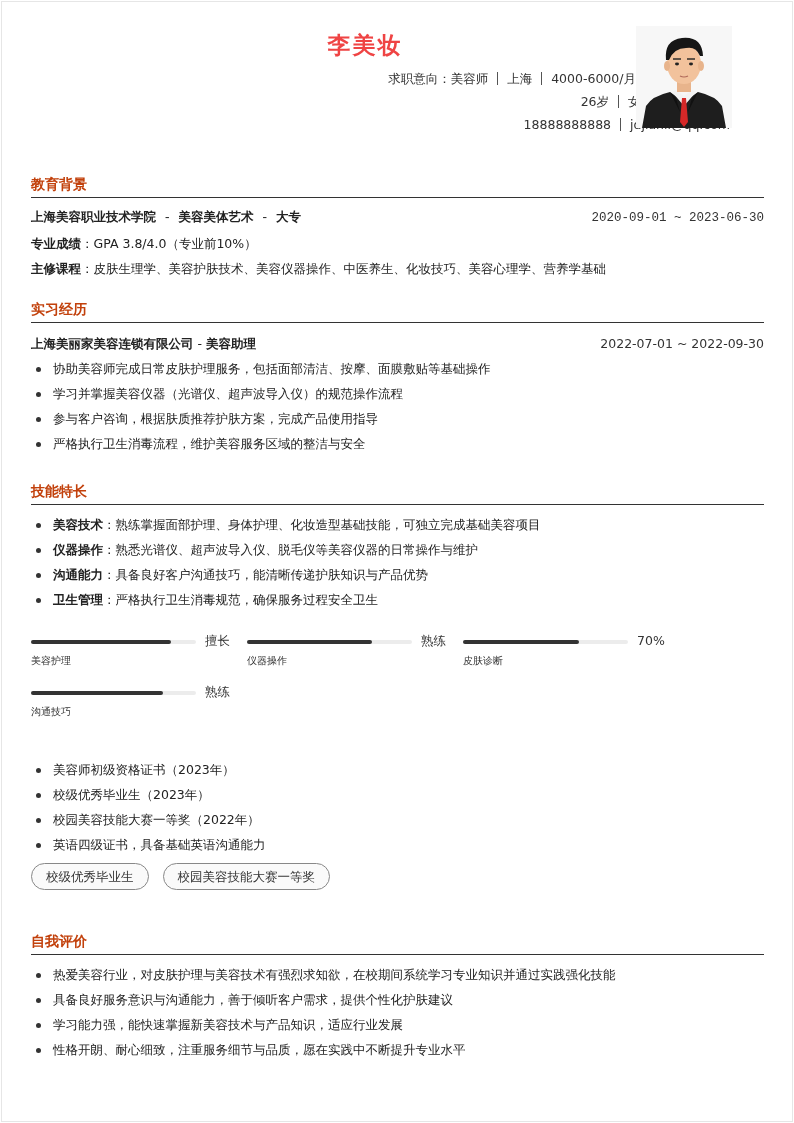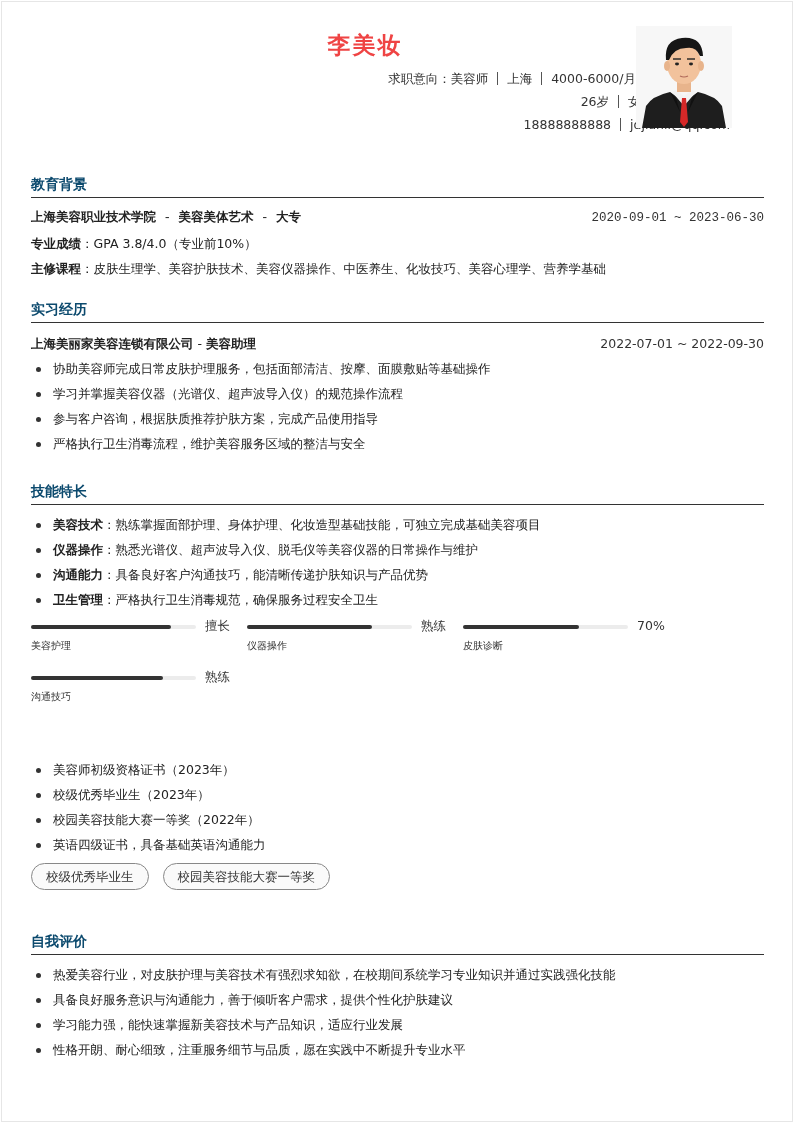--- a/index.html
+++ b/index.html
@@ -27,21 +27,21 @@
     }
     .info-line .sep { display: inline-block; width: 1px; height: 13px; background: #555; margin: 0 9px; vertical-align: -2px; }
     .l1 { top: 71px; } .l2 { top: 94px; } .l3 { top: 117px; padding-left: 32px; }
     .avatar {
       position: absolute; left: 636px; top: 26px; width: 96px; height: 102px;
       background: #f7f7f7; overflow: hidden;
     }
     
     .section { position: absolute; left: 31px; width: 733px; }
     .sec-title {
-      font-size: 14px; font-weight: bold; color: #0c4a6e; height: 24px; line-height: 20px;
+      font-size: 14px; font-weight: bold; color: #c2410c; height: 24px; line-height: 20px;
       border-bottom: 1.5px solid #333;
     }
     .row { position: relative; height: 25px; line-height: 25px; font-size: 12.5px; color: #222; white-space: nowrap; }
     .row b { font-weight: bold; }
     .row .right { position: absolute; right: 0; top: 0; color: #333; }
     .bullet { padding-left: 22px; position: relative; }
     .bullet::before {
       content: ""; position: absolute; left: 5px; top: 11px; width: 5px; height: 5px;
       border-radius: 50%; background: #333;
     }
@@ -141,21 +141,21 @@
   <div class="row bullet">
     <b>仪器操作</b><span>：</span><span>熟悉光谱仪、超声波导入仪、脱毛仪等美容仪器的日常操作与维护</span>
   </div>
   <div class="row bullet">
     <b>沟通能力</b><span>：</span><span>具备良好客户沟通技巧，能清晰传递护肤知识与产品优势</span>
   </div>
   <div class="row bullet">
     <b>卫生管理</b><span>：</span><span>严格执行卫生消毒规范，确保服务过程安全卫生</span>
   </div>
 
-  <div class="bars" style="margin-top:3px;">
+  <div class="bars" style="margin-top:18px;">
     <div class="bar" style="left:0; top:0;">
       <div class="track">
           <div class="fill" style="width: 85%;"></div>
         </div>
       <span class="level">擅长</span>
       <span class="lname">美容护理</span>
     </div>
     <div class="bar" style="left:216px; top:0;">
       <div class="track">
           <div class="fill" style="width: 76%;"></div>

